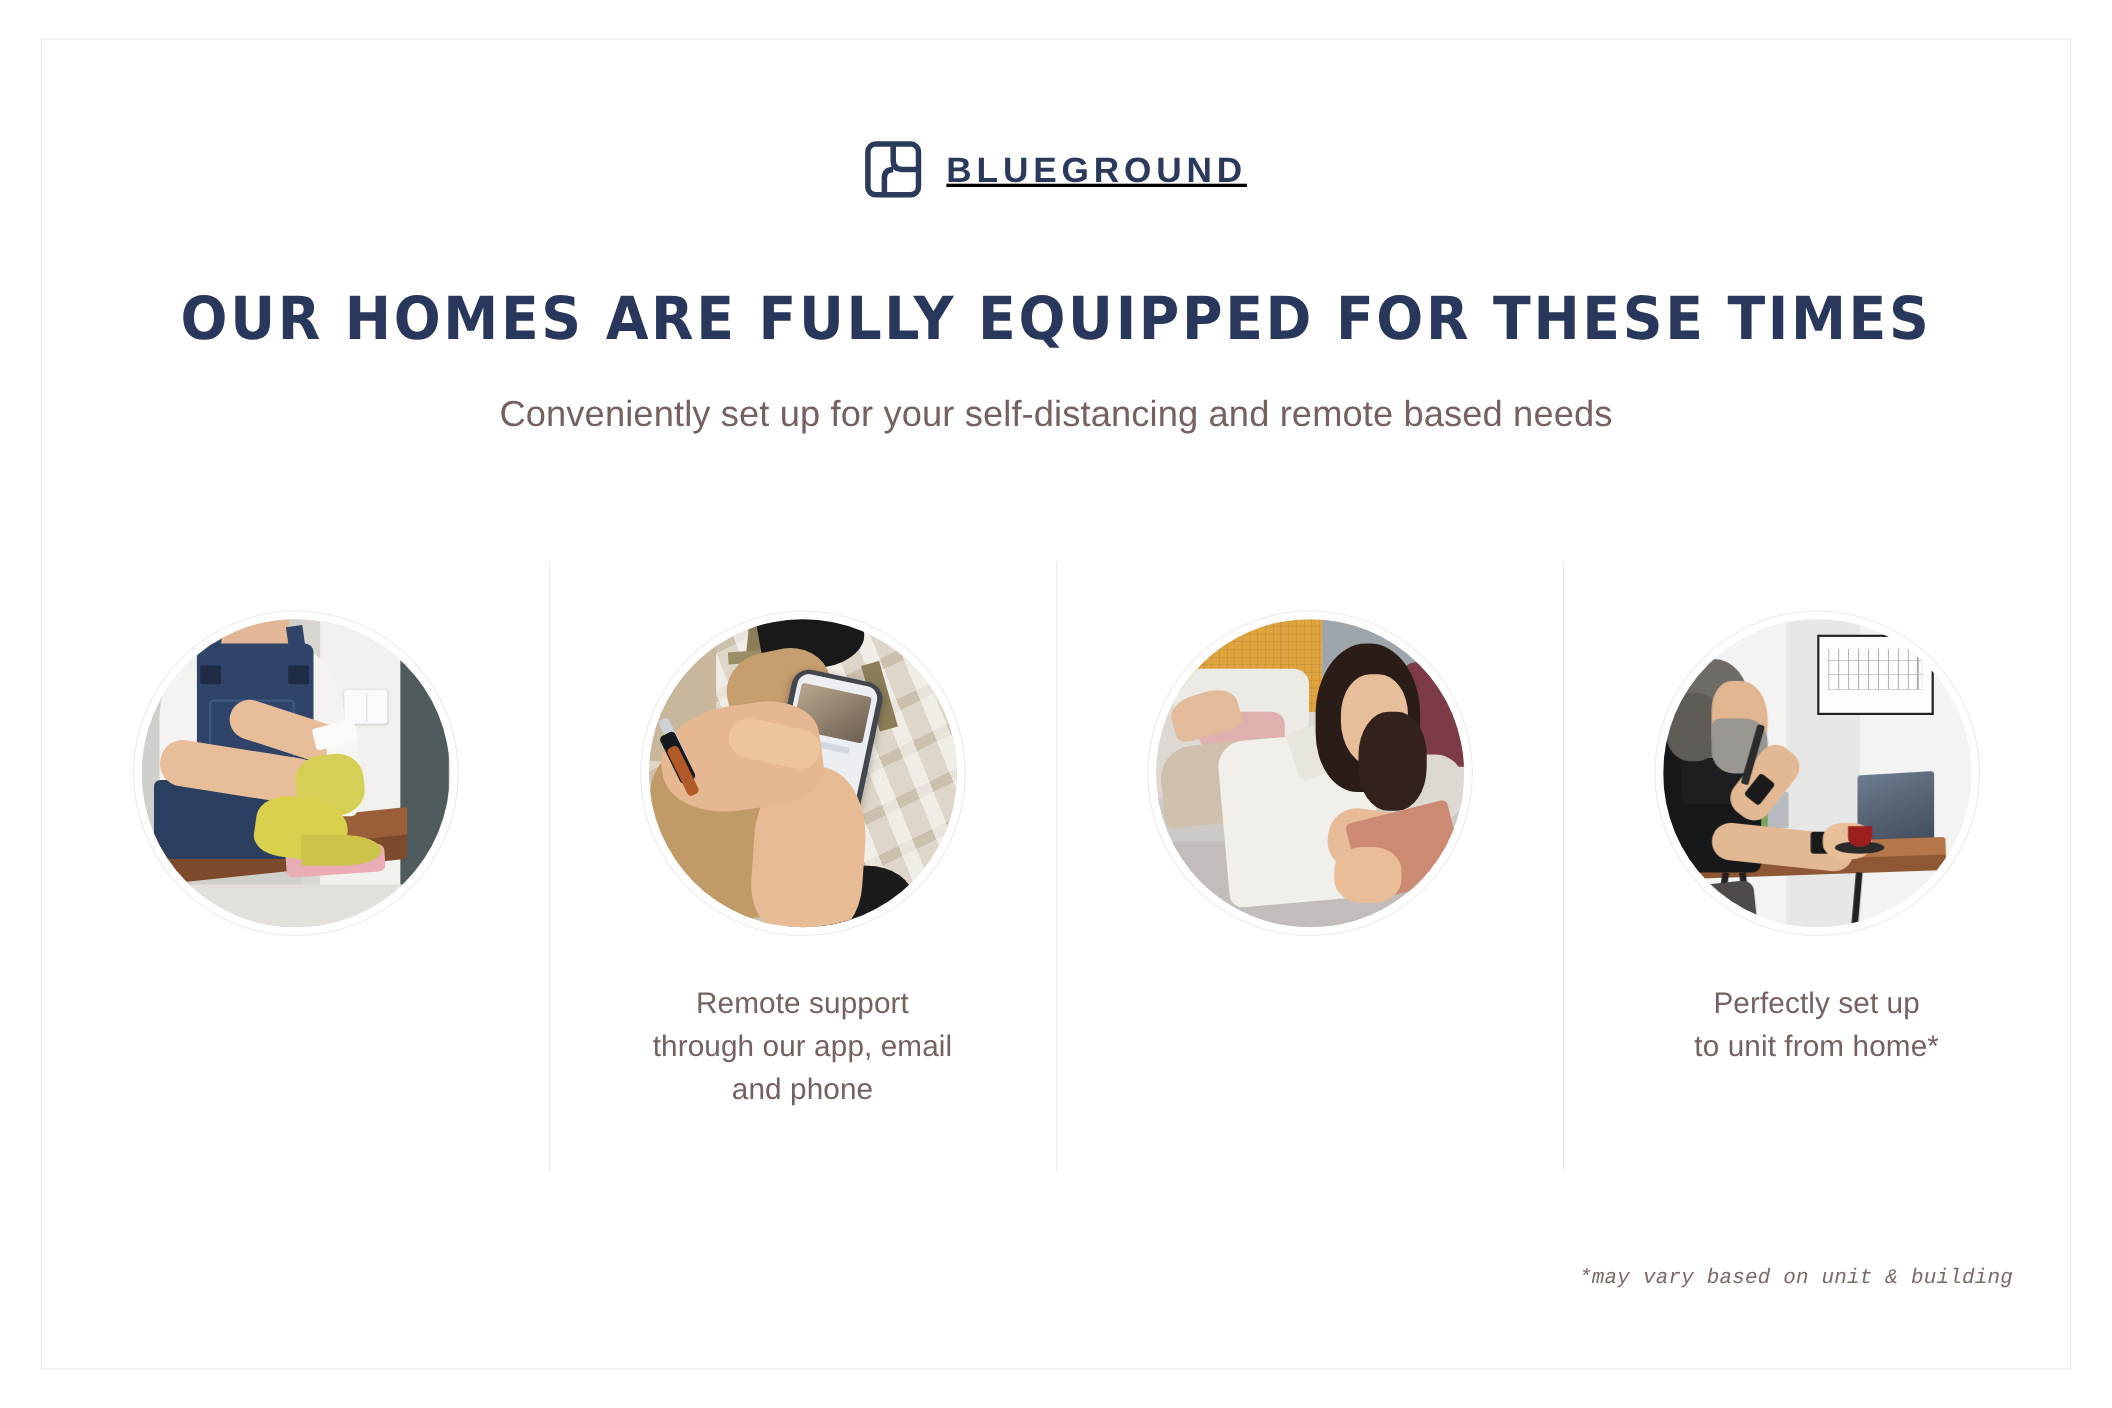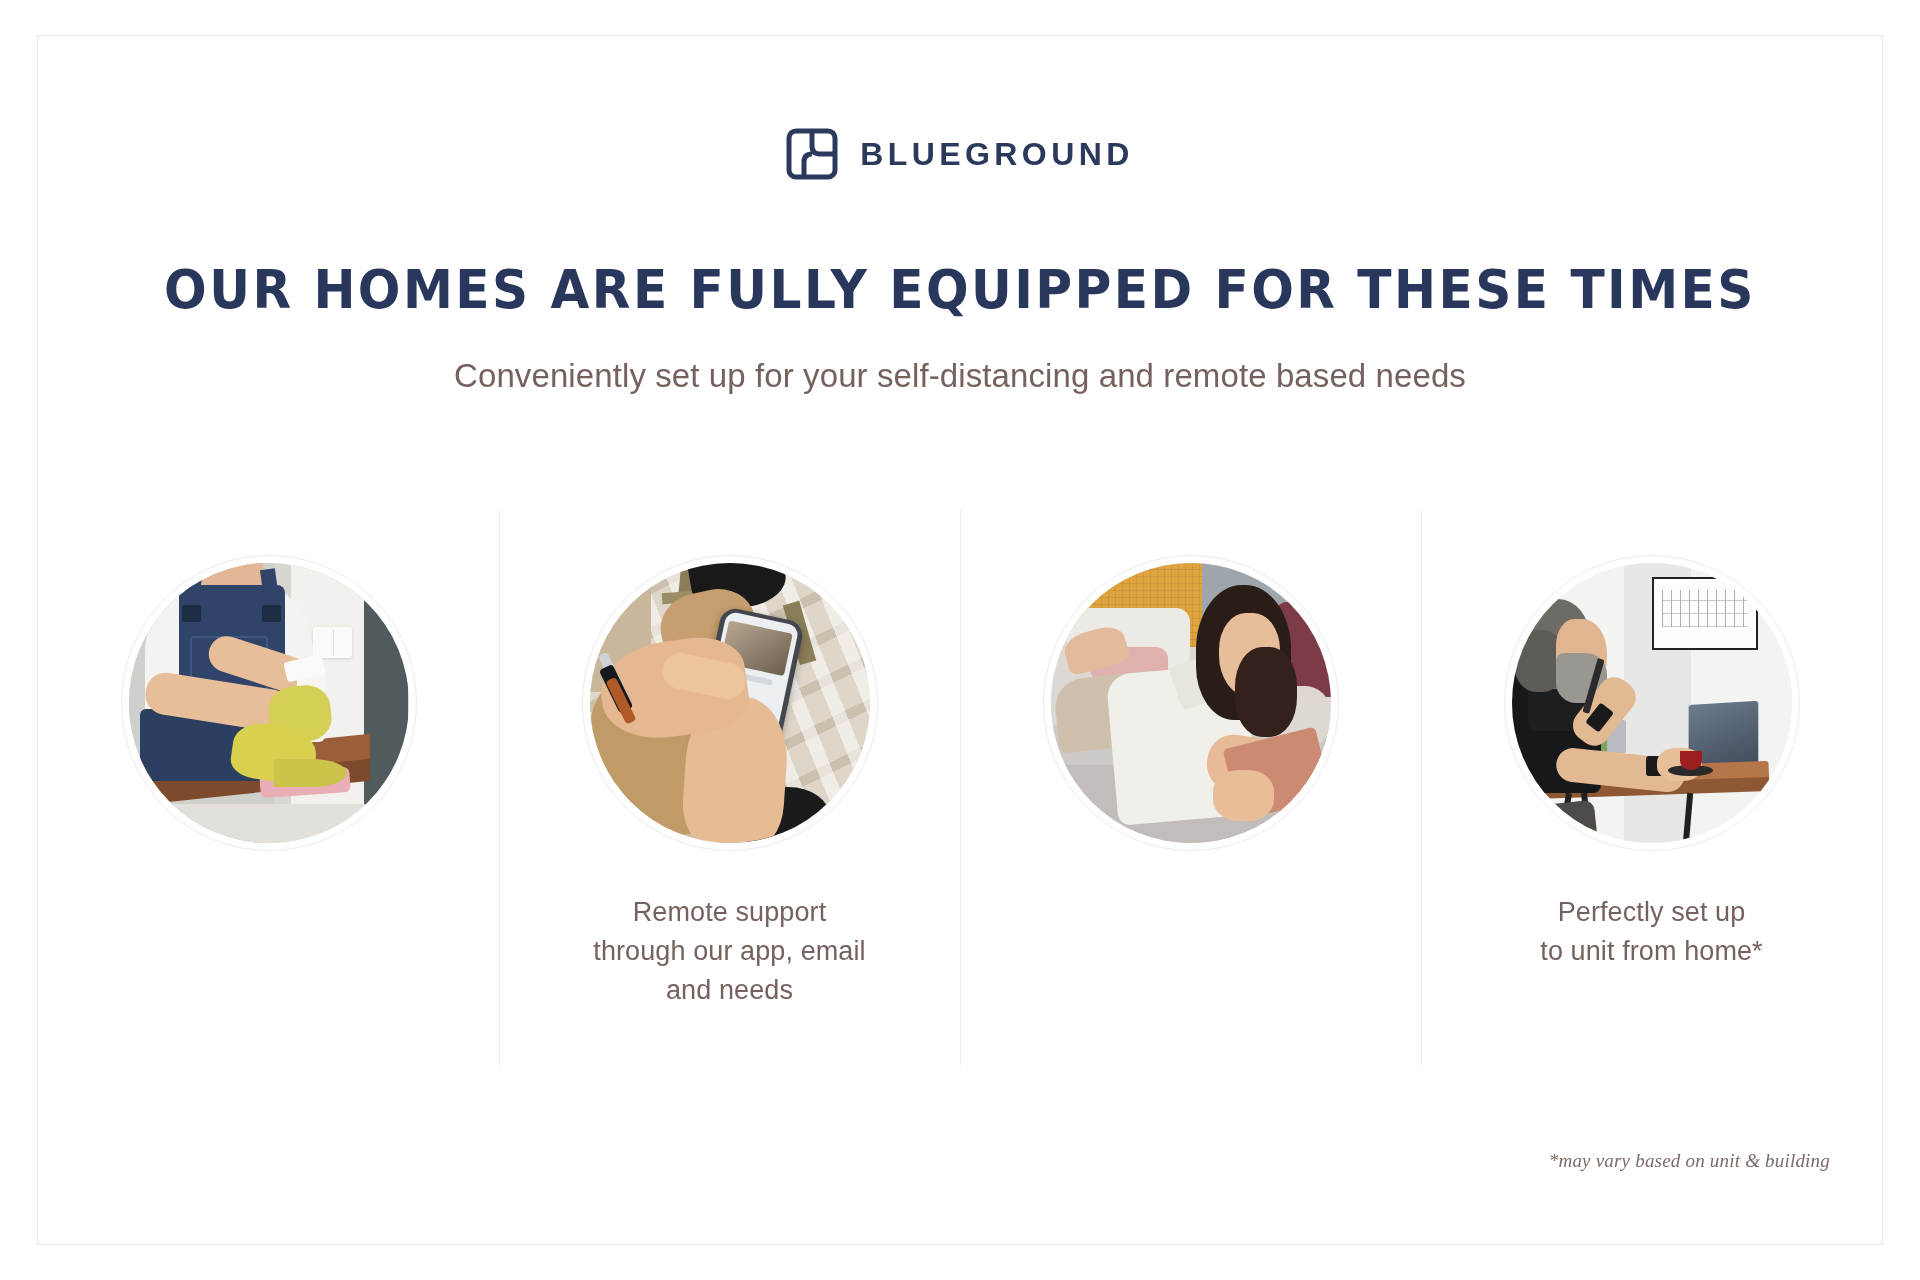--- a/index.html
+++ b/index.html
@@ -32,20 +32,21 @@
 
   
   .logo-row {
     position: absolute;
     left: 0; right: 0;
     top: 128px;
     display: flex;
     align-items: center;
     justify-content: center;
     gap: 22px;
+    text-decoration: underline;
   }
   .logo-mark { width: 52px; height: 52px; display: block; }
   .logo-word {
     font-family: "Liberation Sans", sans-serif;
     font-size: 32px;
     font-weight: 700;
     letter-spacing: 4.4px;
     color: #2b3a5c;
     line-height: 1;
     white-space: nowrap;
@@ -131,21 +132,21 @@
     line-height: 39px;
     color: #75625f;
     letter-spacing: 0.1px;
     white-space: pre-line;
   }
 
   .footnote {
     position: absolute;
     right: 90px;
     top: 1150px;
-    font-family: Liberation Serif, serif;
+    font-family: Liberation Mono, monospace;
     font-style: italic;
     font-size: 19px;
     color: #7c6a66;
     letter-spacing: 0.2px;
   }
 
   
   .p1-bg      { position:absolute; inset:0; background:#d9d6d1; }
   .p1-wallL   { position:absolute; left:0; top:0; width:52%; height:100%; background:#cfd0cb; }
   .p1-wallR   { position:absolute; left:58%; top:0; width:26%; height:100%; background:#f2f1ee; }
@@ -338,21 +339,21 @@
           <div class="p2-handR"></div>
           <div class="p2-handL"></div>
             <div class="p2-fingerP"></div>
           <div class="p2-band3"></div>
             <div class="p2-band1"></div>
             <div class="p2-band2"></div>
         </div>
       </div>
       <div class="caption">Remote support
 through our app, email
-and needs</div>
+and phone</div>
     </div>
 
     <div class="col">
       <div class="photo-wrap">
         <div class="photo">
           <div class="p3-bg"></div>
           <div class="p3-head">
               <div class="p3-headgrid"></div>
             </div>
           <div class="p3-wall"></div>

